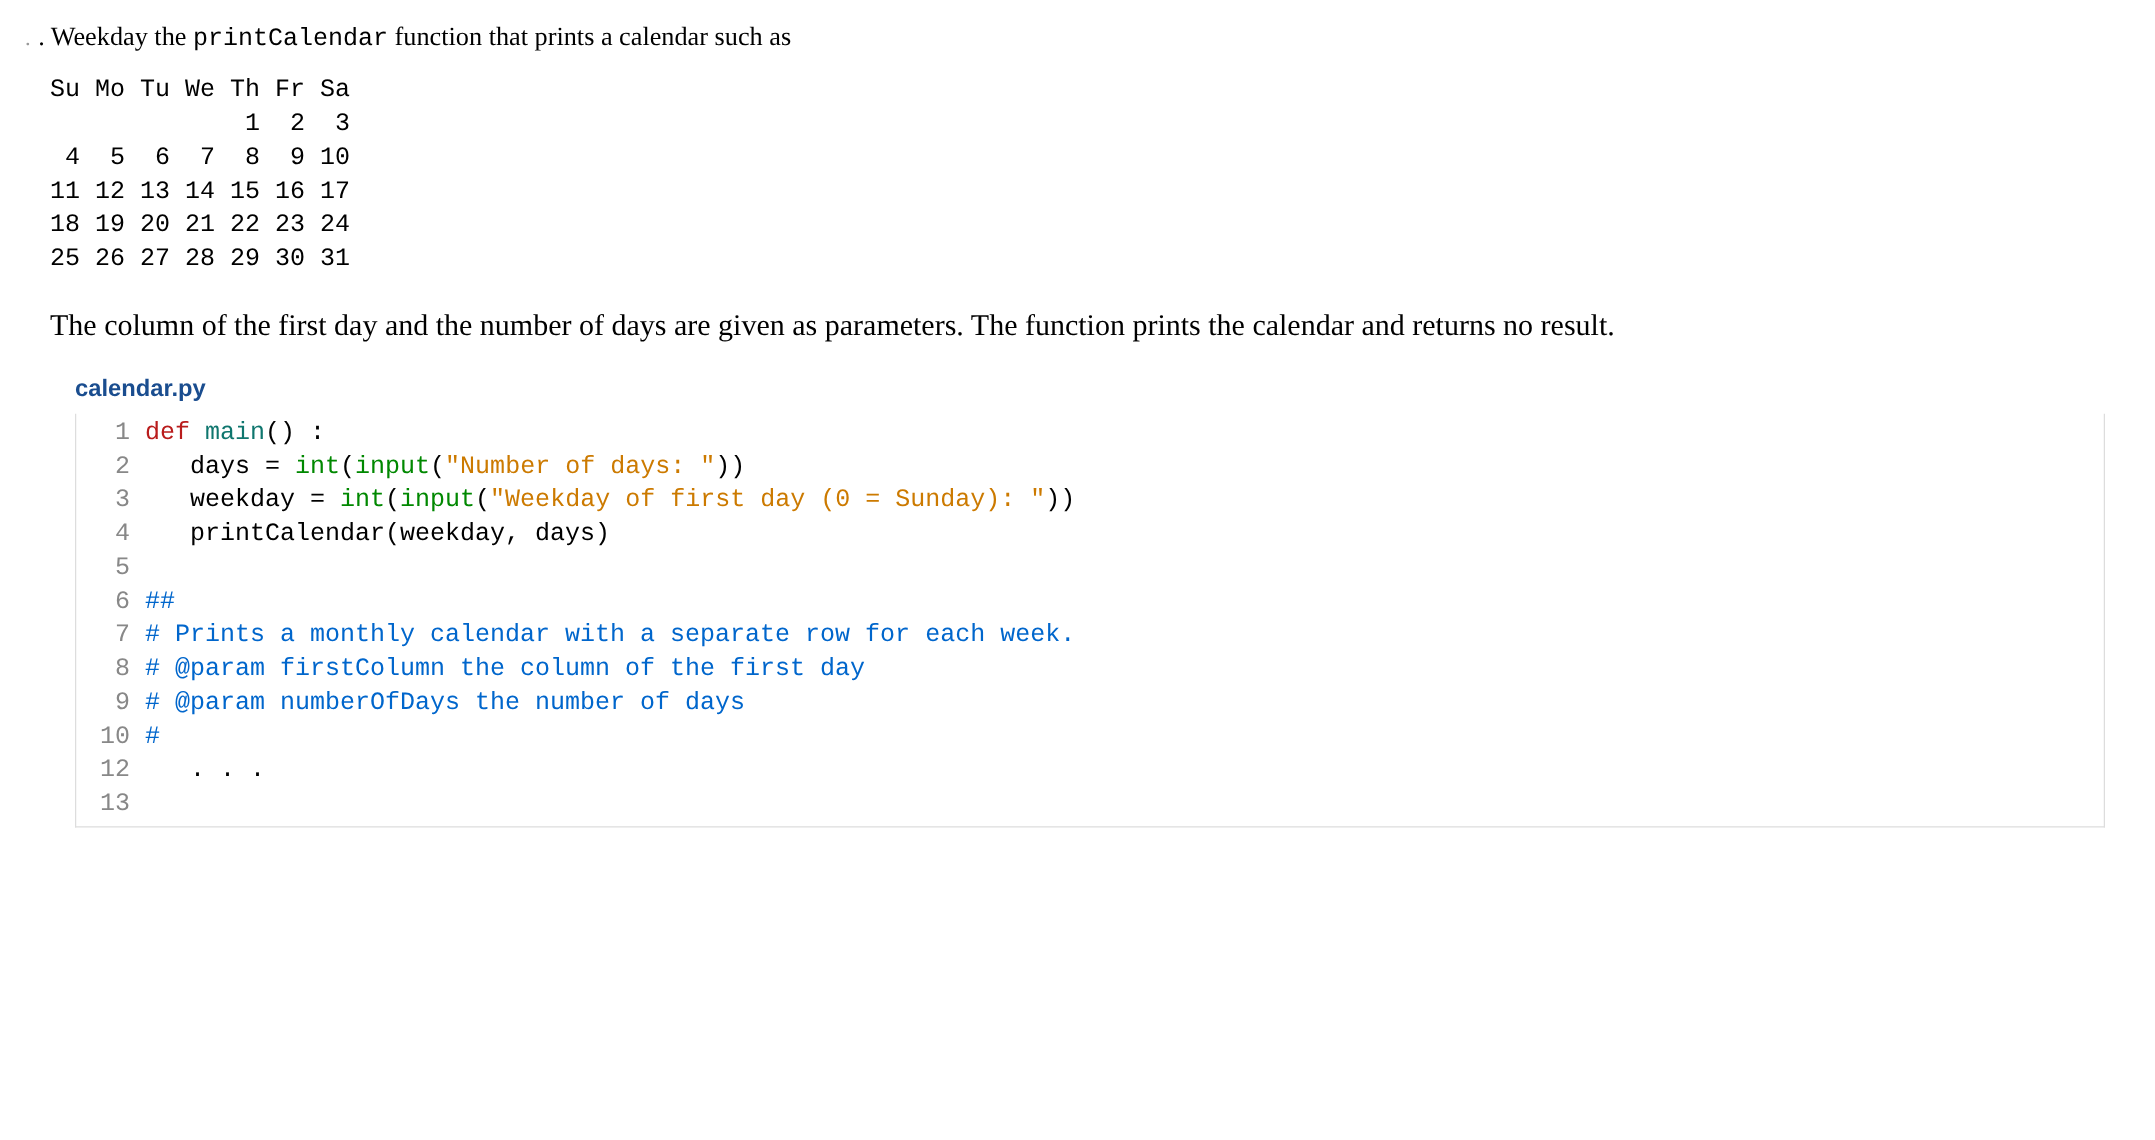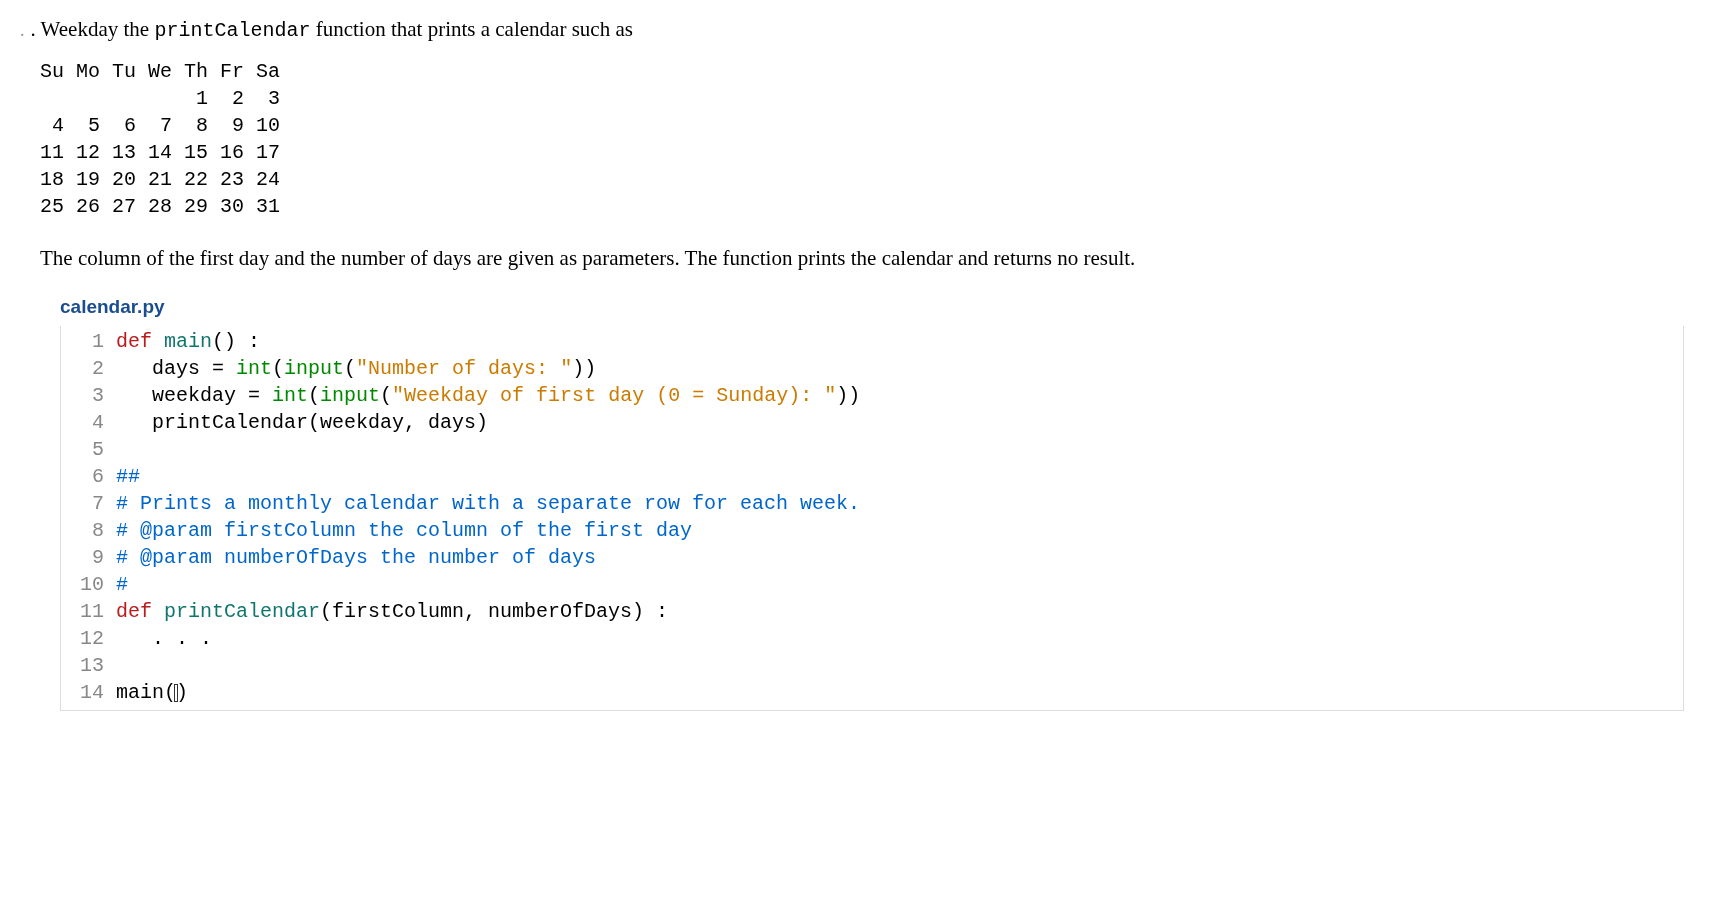--- a/index.html
+++ b/index.html
@@ -31,21 +31,21 @@
     }
     .calendar-text {
       font-family: 'Consolas', 'Monaco', 'Courier New', monospace;
       font-size: 20px;
       white-space: pre;
       margin: 14px 0 10px 20px;
       line-height: 1.35;
     }
     .description-text {
       margin: 24px 0 22px 20px;
-      font-size: 21px;
+      font-size: 24px;
     }
     .filename {
       font-family: Verdana, Arial, sans-serif;
       font-weight: bold;
       color: #1a4d8f;
       font-size: 19px;
       margin-left: 40px;
       margin-bottom: 6px;
     }
     .code-block {
@@ -144,28 +144,20 @@
     </div>
     <div class="code-line">
       <span class="line-number">9</span>
       <span class="line-content"><span class="kw-comment"># @param numberOfDays the number of days</span></span>
     </div>
     <div class="code-line">
       <span class="line-number">10</span>
       <span class="line-content"><span class="kw-comment">#</span></span>
     </div>
     <div class="code-line">
-      <span class="line-number">11</span>
-      <span class="line-content"><span class="kw-def">def </span><span class="kw-func">printCalendar</span><span>(firstColumn, numberOfDays) :</span></span>
-    </div>
-    <div class="code-line">
       <span class="line-number">12</span>
       <span class="line-content"><span>   . . .</span></span>
     </div>
     <div class="code-line">
       <span class="line-number">13</span>
       <span class="line-content"><span></span></span>
     </div>
-    <div class="code-line">
-      <span class="line-number">14</span>
-      <span class="line-content"><span>main(</span><span class="cursor-box"></span><span>)</span></span>
-    </div>
   </div>
 
 </body></html>

